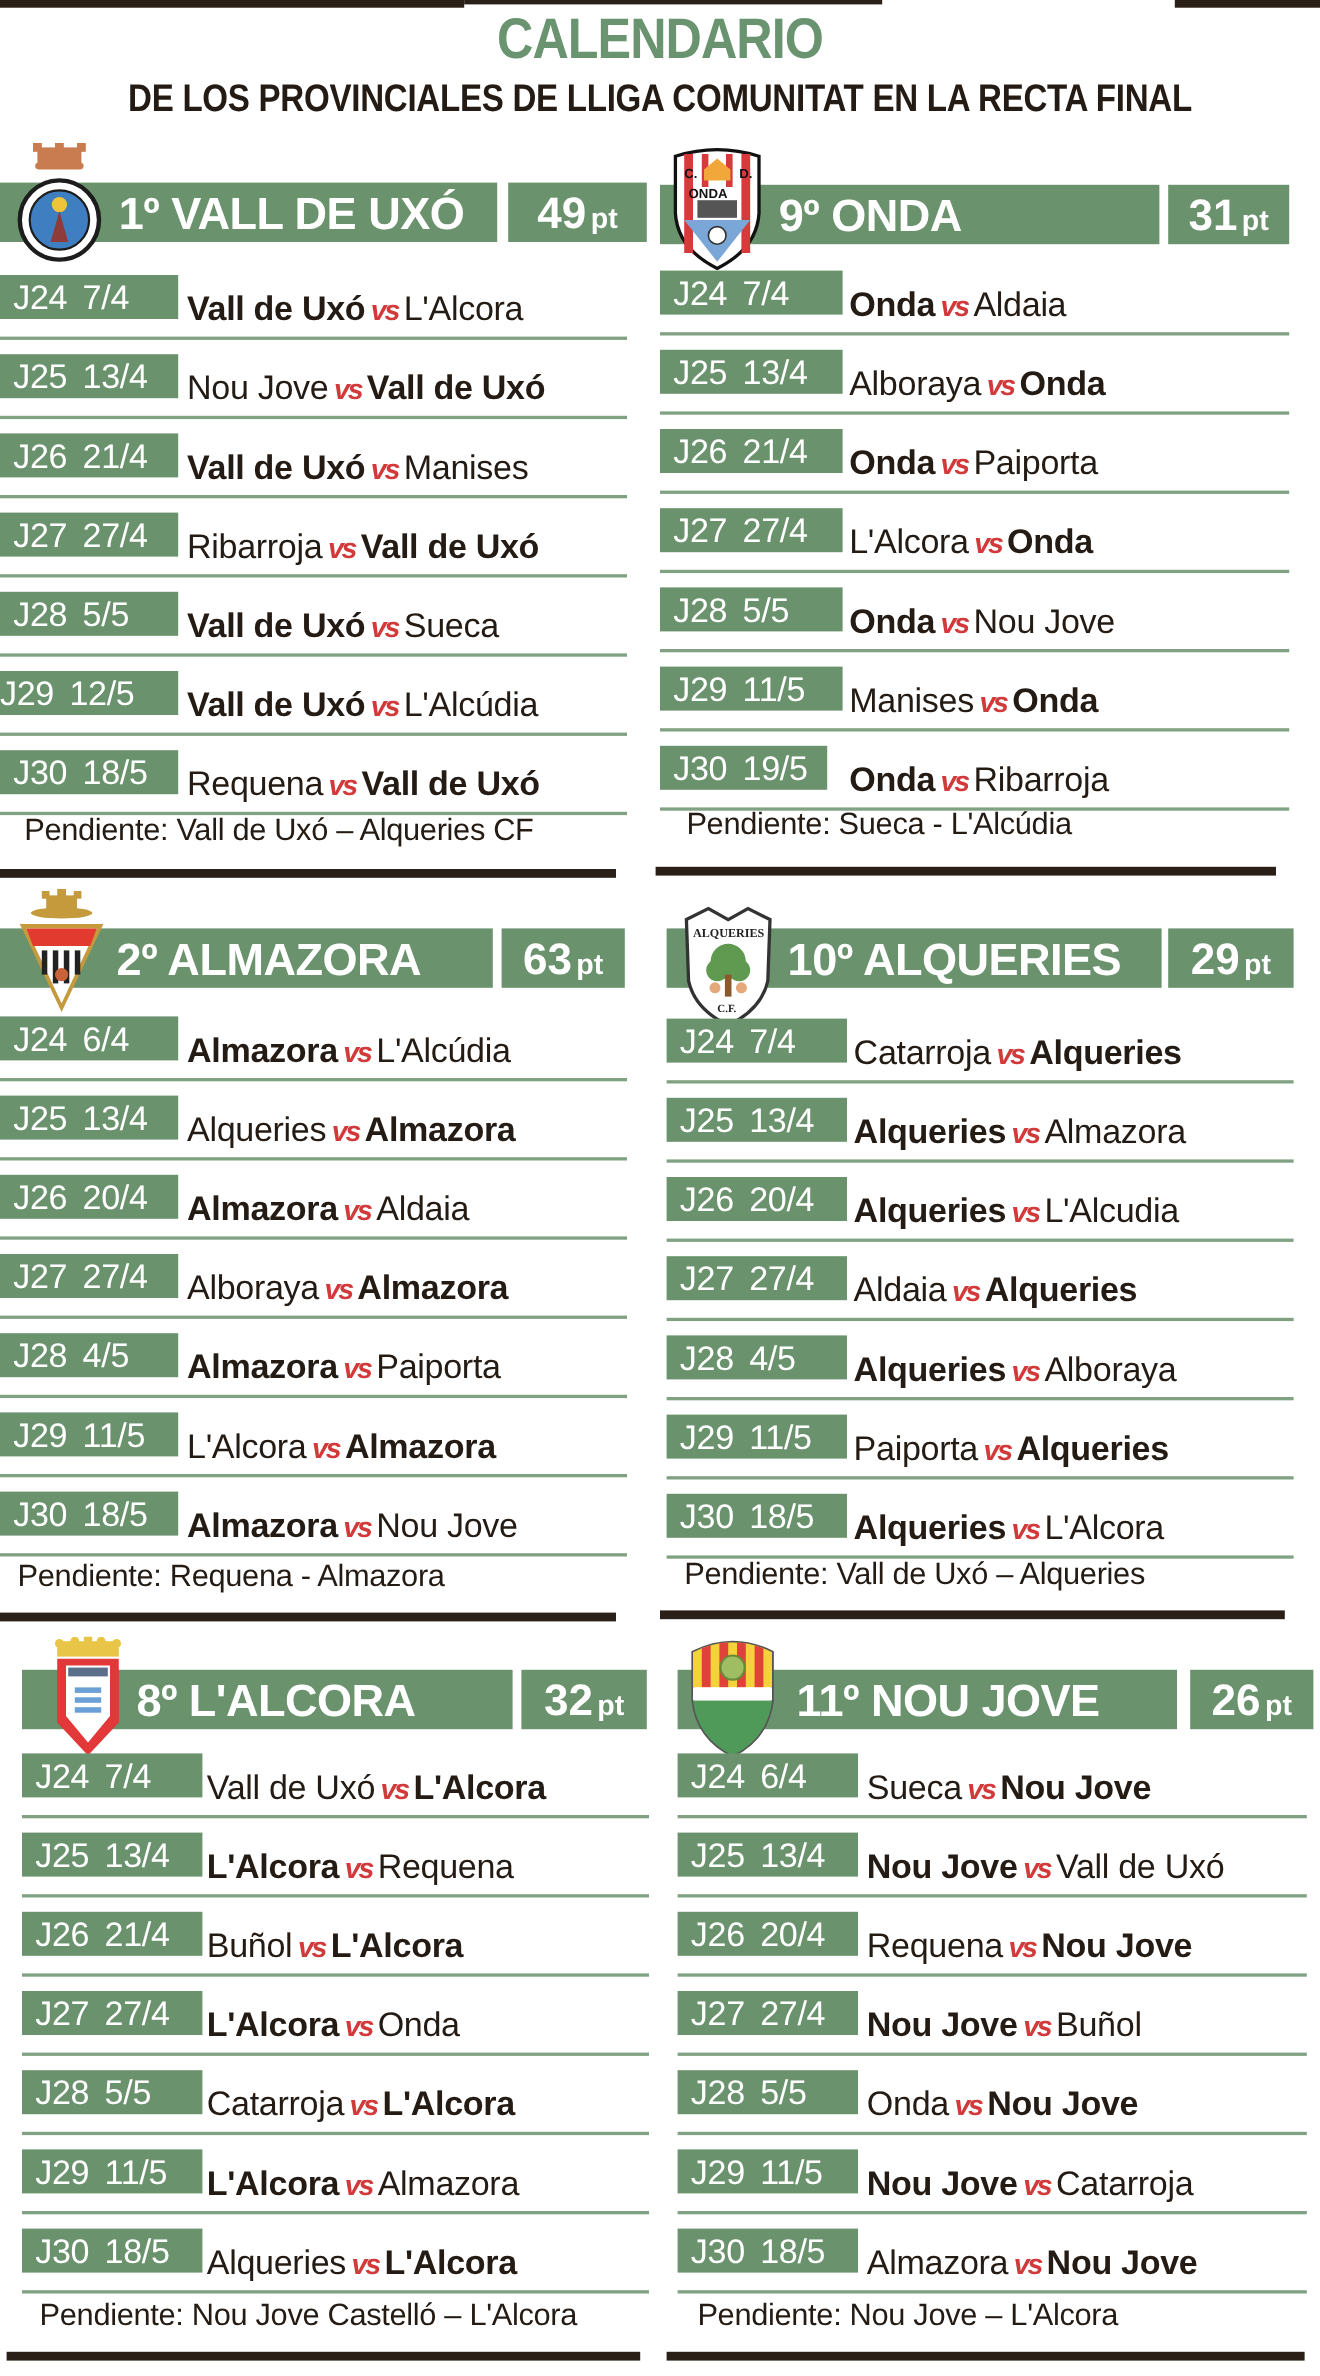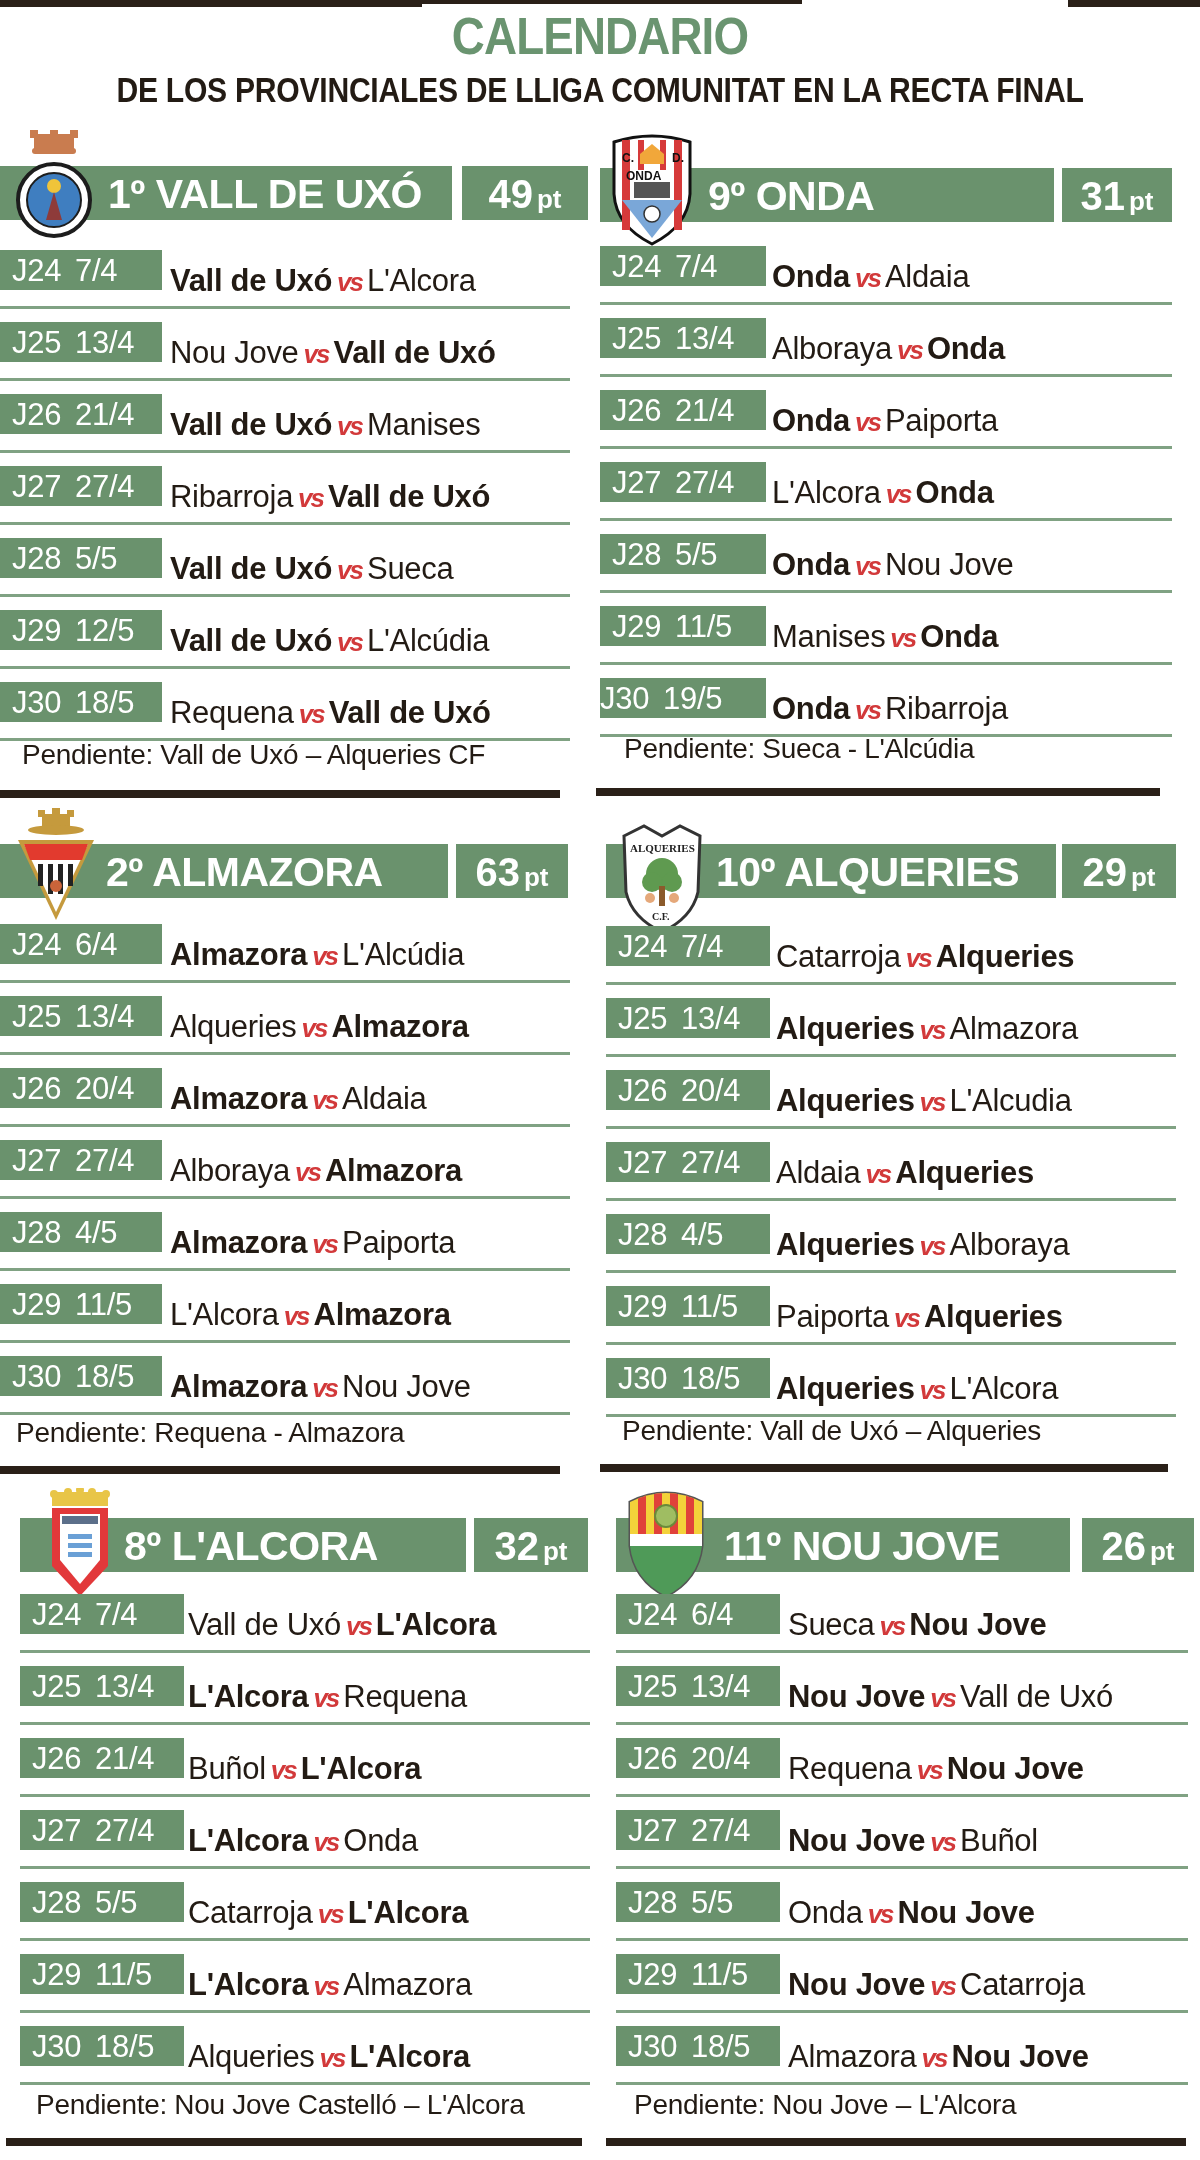--- a/index.html
+++ b/index.html
@@ -120,21 +120,21 @@
       <div class="row" style="top:406px">
         <div class="badge" style="left:0px;width:162px;padding-left:12px">
           <span class="j">J28</span><span>5/5</span>
         </div>
         <div class="match" style="left:170px">
           <span class="b">Vall de Uxó</span><span class="vs">vs</span><span class="">Sueca</span>
         </div>
         <div class="sep" style="left:0px;width:570px"></div>
       </div>
       <div class="row" style="top:478px">
-        <div class="badge" style="left:0px;width:162px;padding-left:12px">
+        <div class="badge" style="left:0px;width:162px;">
           <span class="j">J29</span><span>12/5</span>
         </div>
         <div class="match" style="left:170px">
           <span class="b">Vall de Uxó</span><span class="vs">vs</span><span class="">L'Alcúdia</span>
         </div>
         <div class="sep" style="left:0px;width:570px"></div>
       </div>
       <div class="row" style="top:550px">
         <div class="badge" style="left:0px;width:162px;padding-left:12px">
           <span class="j">J30</span><span>18/5</span>
@@ -222,21 +222,21 @@
       <div class="row" style="top:474px">
         <div class="badge" style="left:0px;width:166px;padding-left:12px">
           <span class="j">J29</span><span>11/5</span>
         </div>
         <div class="match" style="left:172px">
           <span class="">Manises</span><span class="vs">vs</span><span class="b">Onda</span>
         </div>
         <div class="sep" style="left:0px;width:572px"></div>
       </div>
       <div class="row" style="top:546px">
-        <div class="badge" style="left:0px;width:166px;">
+        <div class="badge" style="left:0px;width:152px;padding-left:12px">
           <span class="j">J30</span><span>19/5</span>
         </div>
         <div class="match" style="left:172px">
           <span class="b">Onda</span><span class="vs">vs</span><span class="">Ribarroja</span>
         </div>
         <div class="sep" style="left:0px;width:572px"></div>
       </div>
       <div class="pend" style="left:24px;top:600px">Pendiente: Sueca - L'Alcúdia</div>
       <div class="endbar" style="left:-4px;width:564px;top:656px"></div>
     </section>

